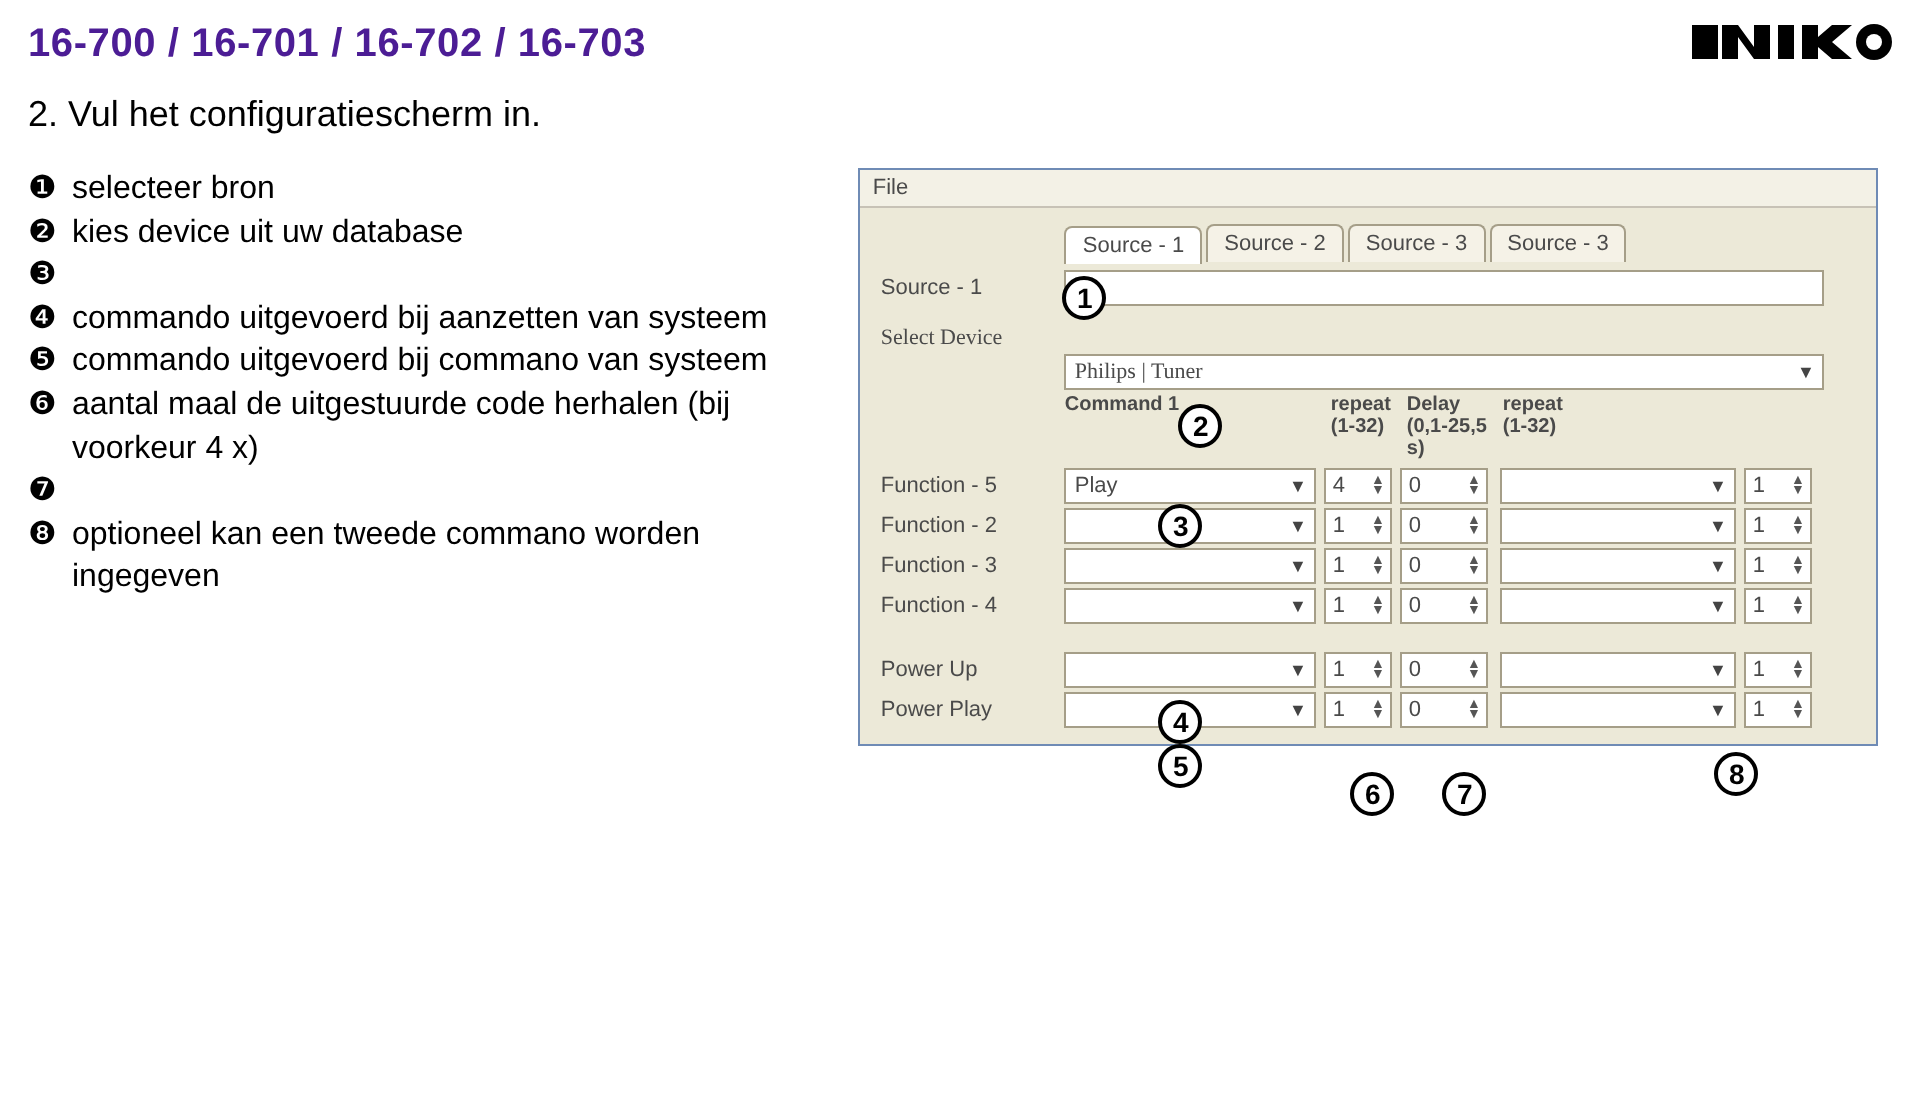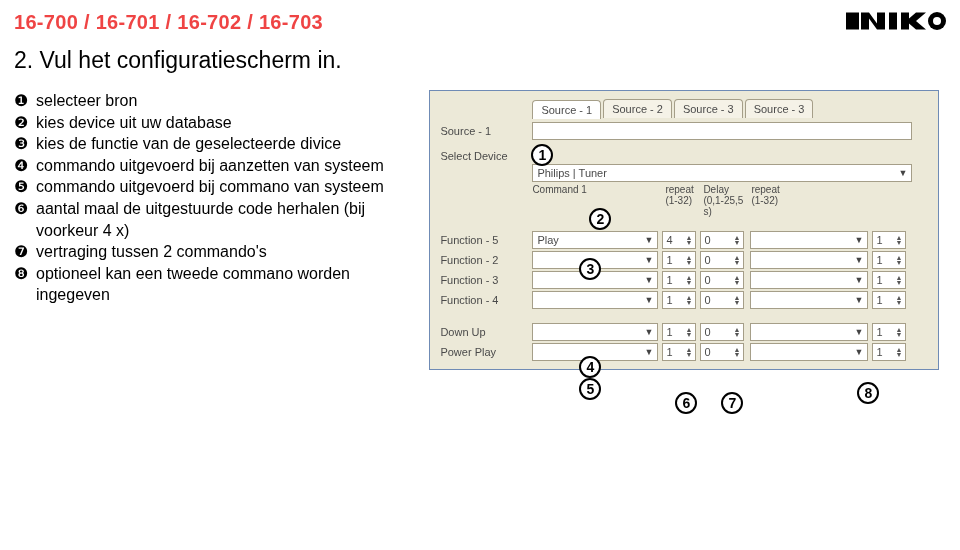--- a/index.html
+++ b/index.html
@@ -11,33 +11,33 @@
     position: relative;
     background: #fff;
   }
   .header-bar {
     display: flex;
     justify-content: space-between;
     align-items: center;
     padding: 6px 14px 4px 14px;
   }
   .page-code {
-    color: #ef4444;
+    color: #4c1d95;
     font-weight: bold;
     font-size: 20px;
     font-stretch: condensed;
     letter-spacing: 0.3px;
   }
   .logo {
     width: 100px;
     height: 30px;
   }
   .subtitle {
     padding: 4px 14px 10px 14px;
-    font-size: 23px;
+    font-size: 18px;
     font-stretch: condensed;
   }
   .content {
     display: flex;
     padding: 6px 14px;
     gap: 18px;
   }
   .left-col {
     width: 400px;
     font-size: 16px;
@@ -103,20 +103,21 @@
     padding: 3px 8px;
     margin-right: 2px;
     border-radius: 4px 4px 0 0;
     position: relative;
   }
   .tab.active { background: #fff; top: 1px; }
   .row-line {
     display: flex;
     align-items: center;
     margin-bottom: 2px;
+    font-family: Liberation Serif, serif;
   }
   .lbl { width: 92px; }
   .sel {
     border: 1px solid #a59e88;
     background: #fff;
     padding: 2px 4px;
     height: 18px;
     display: flex;
     align-items: center;
     justify-content: space-between;
@@ -128,22 +129,23 @@
     padding: 2px 3px;
     height: 18px;
     display: flex;
     align-items: center;
     justify-content: space-between;
   }
   .sp .spin { font-size: 7px; color:#555; line-height:5px; }
   .colhead-row {
     display: flex;
     margin-top: 2px;
-    margin-bottom: 14px;
+    margin-bottom: 4px;
     font-size: 10px;
+    font-weight: bold;
   }
   .colhead-row .lbl { width: 92px; }
   .w-cmd { width: 130px; }
   .w-rep { width: 38px; text-align: left; padding-left: 3px;}
   .w-del { width: 48px; text-align: left; padding-left: 3px;}
   .w-cmd2 { width: 122px; padding-left: 6px;}
   .w-rep2 { width: 40px; text-align: left; padding-left: 3px;}
   .func-row {
     display: flex;
     align-items: center;
@@ -206,46 +208,47 @@
     <div class="row">
         <span class="num">❶</span>
         <span>selecteer bron</span>
       </div>
     <div class="row">
         <span class="num">❷</span>
         <span>kies device uit uw database</span>
       </div>
     <div class="row">
         <span class="num">❸</span>
-        <span>kies de functie van de geselecteerde divice</span>
       </div>
     <div class="row">
         <span class="num">❹</span>
         <span>commando uitgevoerd bij aanzetten van systeem</span>
       </div>
     <div class="row">
         <span class="num">❺</span>
         <span>commando uitgevoerd bij commano van systeem</span>
       </div>
     <div class="row">
         <span class="num">❻</span>
         <span>aantal maal de uitgestuurde code herhalen (bij voorkeur 4 x)</span>
       </div>
     <div class="row">
         <span class="num">❼</span>
-        <span>vertraging tussen 2 commando's</span>
       </div>
     <div class="row">
         <span class="num">❽</span>
         <span>optioneel kan een tweede commano worden ingegeven</span>
       </div>
   </div>
 
   <div class="right-col">
     <div class="win">
+      <div class="menubar">
+        <span>File</span>
+      </div>
       <div class="panel">
 
         <div class="tabs">
           <div class="tab active">Source - 1</div>
           <div class="tab">Source - 2</div>
           <div class="tab">Source - 3</div>
           <div class="tab">Source - 3</div>
         </div>
 
         <div class="source-label-row">
@@ -365,21 +368,21 @@
             </div>
           <div class="sp" style="width:34px">
               <span>1</span>
               <span class="spin">▲<br>▼</span>
             </div>
         </div>
 
         <div style="height:12px"></div>
 
         <div class="func-row">
-          <div class="lbl">Down Up</div>
+          <div class="lbl">Power Up</div>
           <div class="sel" style="width:126px;margin-right:4px">
               <span></span>
               <span class="arrow">▼</span>
             </div>
           <div class="sp" style="width:34px;margin-right:4px">
               <span>1</span>
               <span class="spin">▲<br>▼</span>
             </div>
           <div class="sp" style="width:44px;margin-right:6px">
               <span>0</span>

